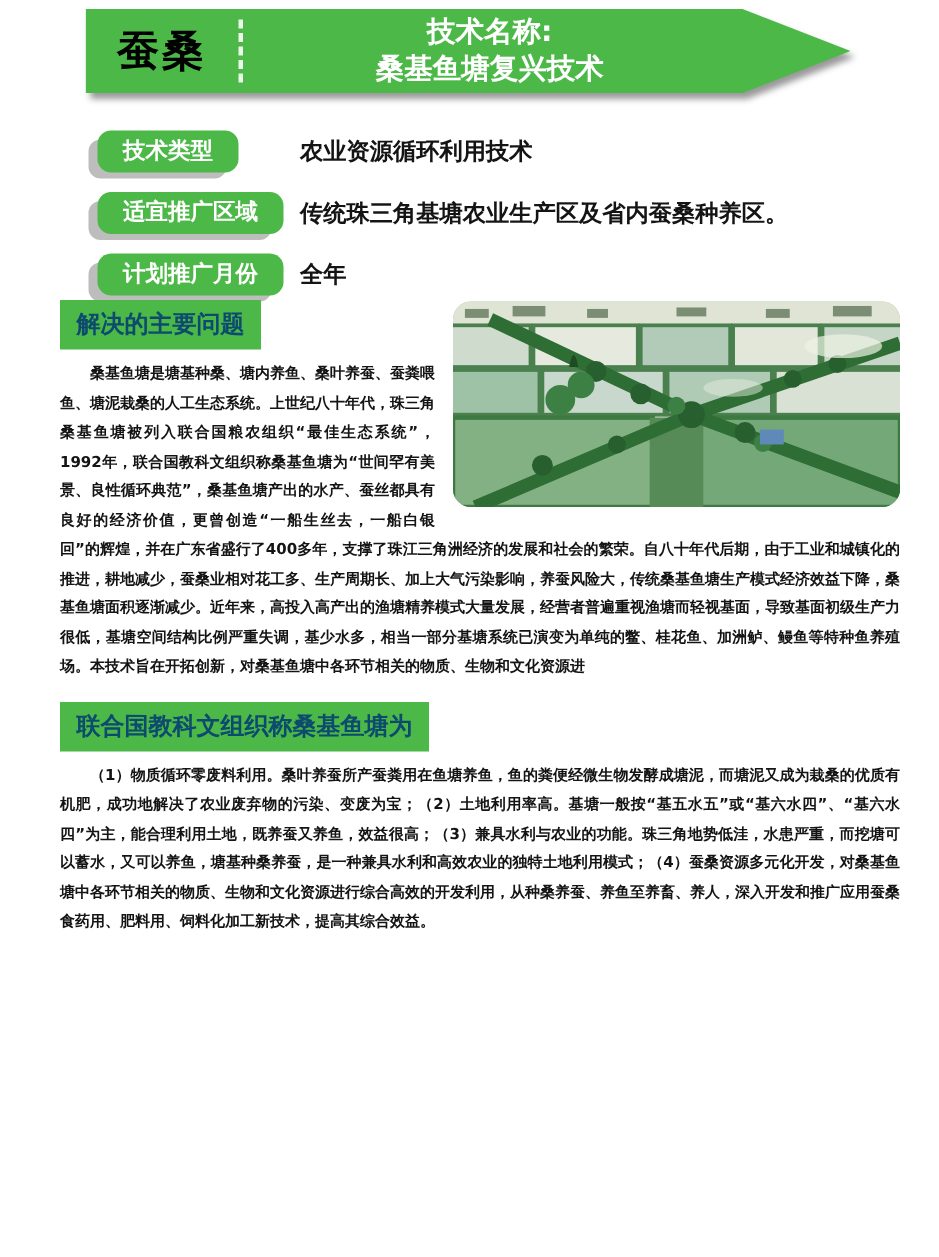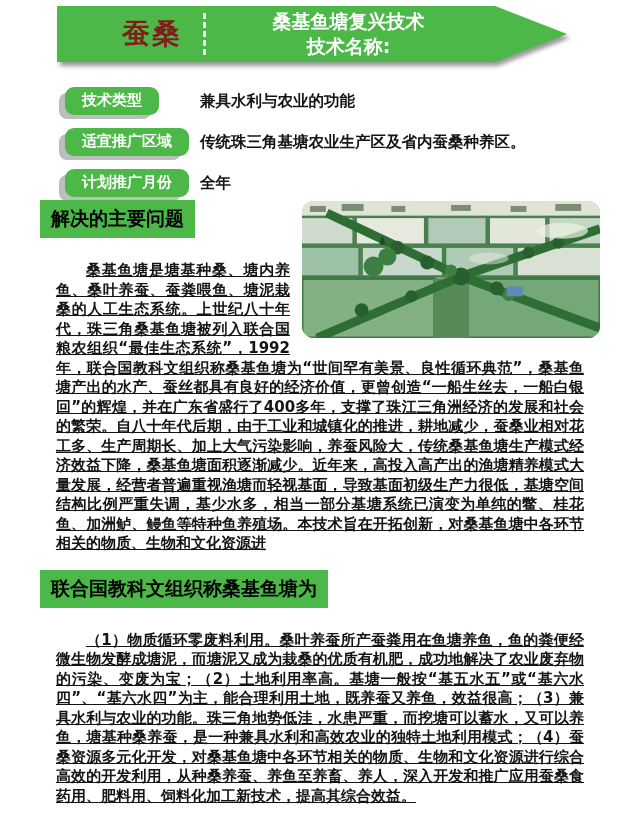--- a/index.html
+++ b/index.html
@@ -10,68 +10,68 @@
   }
 
   
   .banner-wrap { position:absolute; top:6px; left:57px;
     filter:drop-shadow(3px 4px 2px rgba(110,110,110,.7)); }
   .banner {
     width:512px; height:56px; background:#4cb848;
     clip-path:polygon(0 0, 438px 0, 510px 50%, 438px 100%, 0 100%);
     display:flex; align-items:center;
   }
-  .banner-category { width:102px; text-align:center; color:#7f1d1d; font-size:28px; letter-spacing:2px;padding-left:44px; }
+  .banner-category { width:102px; text-align:center; color:#000000; font-size:28px; letter-spacing:2px; }
   .banner-divider { height:42px; border-left:3px dashed rgba(255,255,255,.9); }
   .banner-title { flex:1; text-align:center; color:#fff; font-size:19px; line-height:1.32; padding-right:78px; }
 
   
   .info-rows { position:absolute; top:87px; left:48px; width:560px; }
   .info-row { position:relative; margin-bottom:13px; min-height:27px; display:flex; align-items:center;padding-left:17px; }
   .pill {
     background:#4cb848; color:#fff; font-size:15px; line-height:1;
     padding:6px 17px 7px; border-radius:9px; text-align:center;
     box-shadow:-7px 5px 0 -1px #bdbdbd; white-space:nowrap;
   }
   .info-value { position:absolute; left:152px; font-size:15.5px; white-space:nowrap; }
 
   
   .content { position:absolute; top:200px; left:40px; width:560px; }
   .sec-head {
-    display:inline-block; background:#4cb848; color:#000000;
-    font-size:19px; font-weight:700; padding:6px 11px; margin:0 0 7px 0;
+    display:inline-block; background:#4cb848; color:#0c4a6e;
+    font-size:16px; font-weight:700; padding:6px 11px; margin:0 0 7px 0;
   }
-  .content p { margin:16px; font-size:15px; line-height:19.5px; text-indent:2em; text-align:justify;text-decoration:underline; }
+  .content p { margin:0; font-size:10px; line-height:19.5px; text-indent:2em; text-align:justify; }
   .photo {
     float:right; width:298px; height:137px; margin:1px 0 8px 12px;
     border-radius:12px; overflow:hidden; background:#b9cdb4;
   }
   .photo svg { display:block; }
   .sec2 { margin-top:13px; }
 </style>
 </head>
 <body>
 
 <div class="page">
 
   <div class="banner-wrap">
     <div class="banner">
       <div class="banner-category">蚕桑</div>
       <div class="banner-divider"></div>
       <div class="banner-title">
+        <div>技术名称:</div>
         <div>桑基鱼塘复兴技术</div>
-        <div>技术名称:</div>
       </div>
     </div>
   </div>
 
   <div class="info-rows">
     <div class="info-row">
       <span class="pill">技术类型</span>
-      <span class="info-value">兼具水利与农业的功能</span>
+      <span class="info-value">农业资源循环利用技术</span>
     </div>
     <div class="info-row">
       <span class="pill">适宜推广区域</span>
       <span class="info-value">传统珠三角基塘农业生产区及省内蚕桑种养区。</span>
     </div>
     <div class="info-row">
       <span class="pill">计划推广月份</span>
       <span class="info-value">全年</span>
     </div>
   </div>

